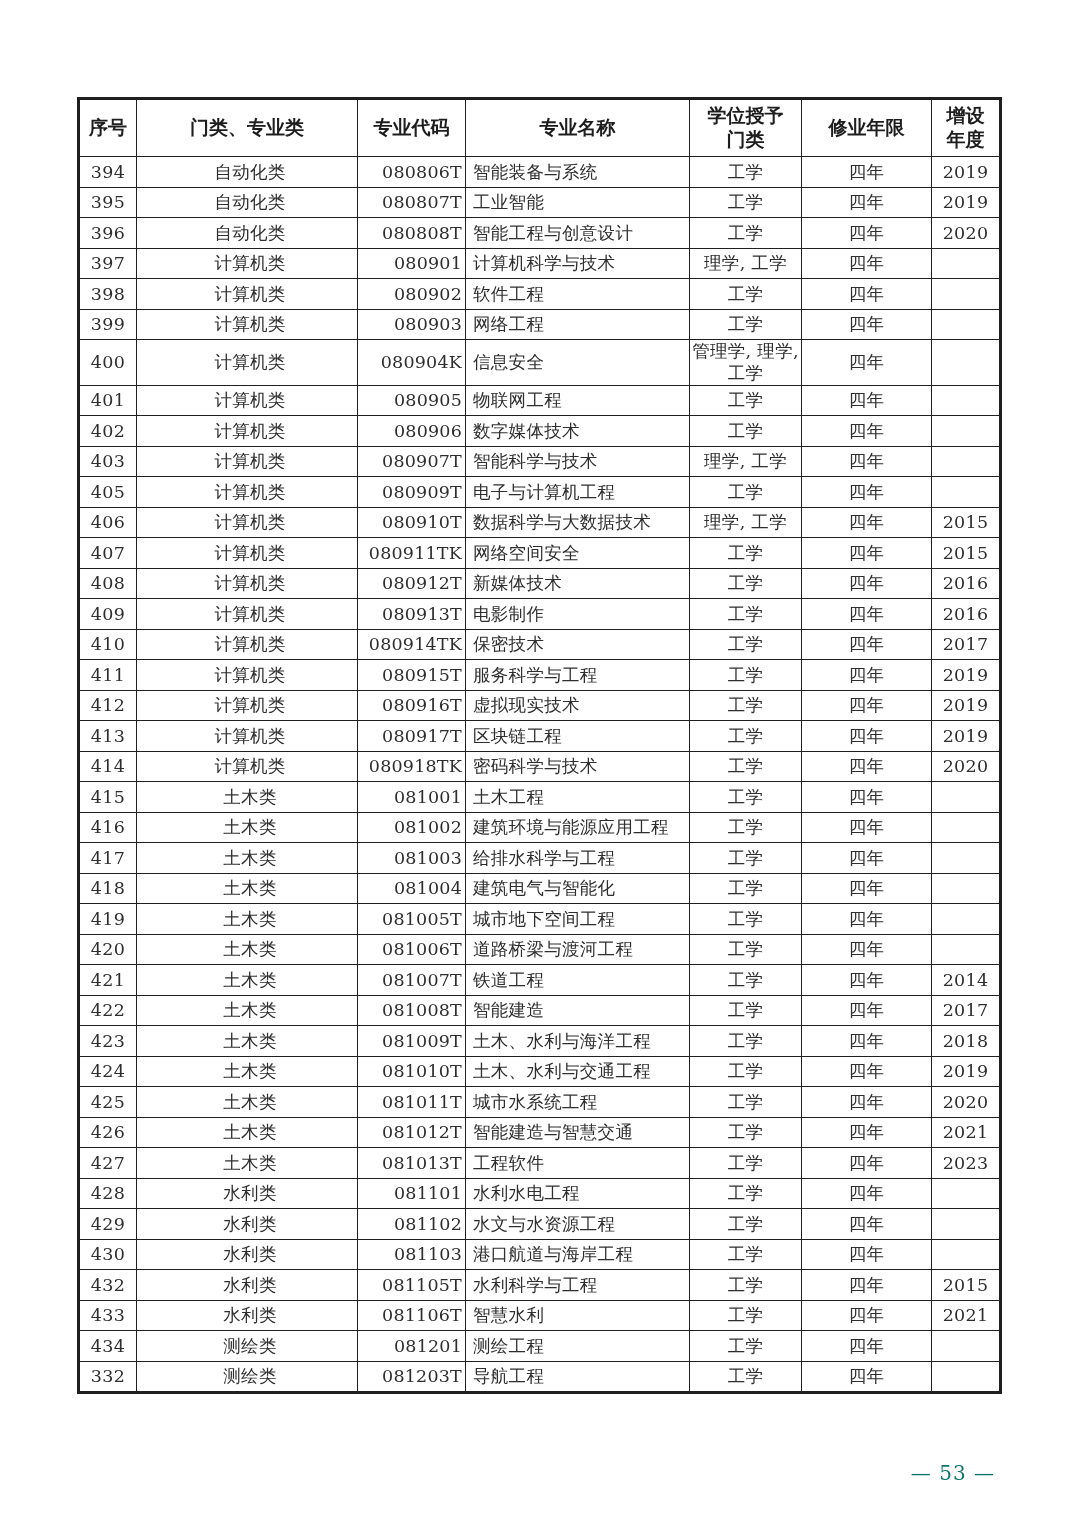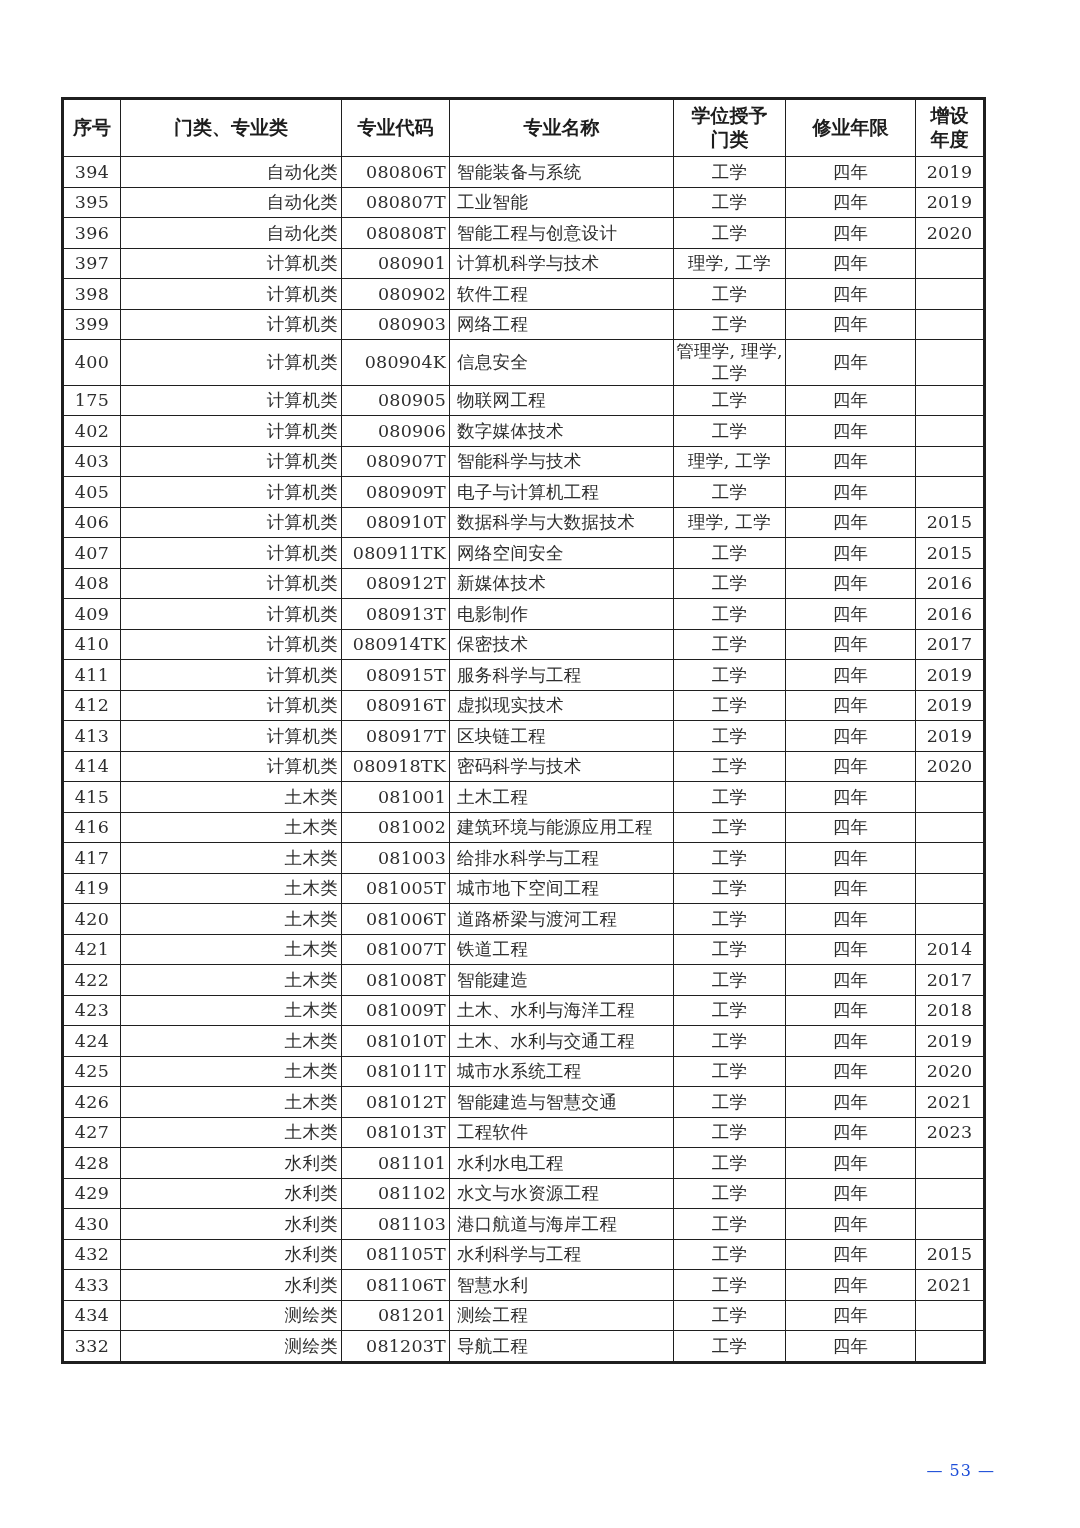--- a/index.html
+++ b/index.html
@@ -14,21 +14,21 @@
     font-family: "DejaVu Serif", "Liberation Serif", serif;
     color: #2d2d2d;
   }
   .page {
     position: absolute;
     inset: 0;
     background: #ffffff;
   }
   table.majors {
     position: absolute;
-    left: 61px;
+    left: 77px;
     top: 97px;
     width: 922px;
     border-collapse: collapse;
     table-layout: fixed;
     border: 3px solid #1f1f1f;
   }
   th, td {
     border: 1.5px solid #1f1f1f;
     overflow: hidden;
     vertical-align: middle;
@@ -44,29 +44,29 @@
   }
   td {
     font-size: 17.5px;
     height: 29.5px;
     line-height: 1.28;
     padding: 0 3px;
     color: #2e2e2e;
     letter-spacing: 0.3px;
   }
   td.col0, td.col4, td.col5, td.col6 { text-align: center; padding: 0 2px; }
-  td.col1 { text-align: right; padding-left: 9px; }
+  td.col1 { text-align: center; padding-left: 9px; }
   td.col2 { text-align: right; padding-left: 5px; letter-spacing: 0.2px; }
   td.col3 { text-align: left; padding-left: 7px; margin-top: 29px; }
   .page-number {
     position: absolute;
     top: 1461px;
     right: 85px;
-    font-size: 16px;
-    color: #1d4ed8;
+    font-size: 20px;
+    color: #0f766e;
     letter-spacing: 1px;
   }
 </style>
 </head>
 <body>
 
 <div class="page">
 
   <table class="majors">
     <colgroup>
@@ -147,21 +147,21 @@
         <tr>
           <td class="col0">400</td>
           <td class="col1">计算机类</td>
           <td class="col2">080904K</td>
           <td class="col3">信息安全</td>
           <td class="col4">管理学, 理学, 工学</td>
           <td class="col5">四年</td>
           <td class="col6"></td>
         </tr>
         <tr>
-          <td class="col0">175</td>
+          <td class="col0">401</td>
           <td class="col1">计算机类</td>
           <td class="col2">080905</td>
           <td class="col3">物联网工程</td>
           <td class="col4">工学</td>
           <td class="col5">四年</td>
           <td class="col6"></td>
         </tr>
         <tr>
           <td class="col0">402</td>
           <td class="col1">计算机类</td>
@@ -286,20 +286,29 @@
           <td class="col3">建筑环境与能源应用工程</td>
           <td class="col4">工学</td>
           <td class="col5">四年</td>
           <td class="col6"></td>
         </tr>
         <tr>
           <td class="col0">417</td>
           <td class="col1">土木类</td>
           <td class="col2">081003</td>
           <td class="col3">给排水科学与工程</td>
+          <td class="col4">工学</td>
+          <td class="col5">四年</td>
+          <td class="col6"></td>
+        </tr>
+        <tr>
+          <td class="col0">418</td>
+          <td class="col1">土木类</td>
+          <td class="col2">081004</td>
+          <td class="col3">建筑电气与智能化</td>
           <td class="col4">工学</td>
           <td class="col5">四年</td>
           <td class="col6"></td>
         </tr>
         <tr>
           <td class="col0">419</td>
           <td class="col1">土木类</td>
           <td class="col2">081005T</td>
           <td class="col3">城市地下空间工程</td>
           <td class="col4">工学</td>

